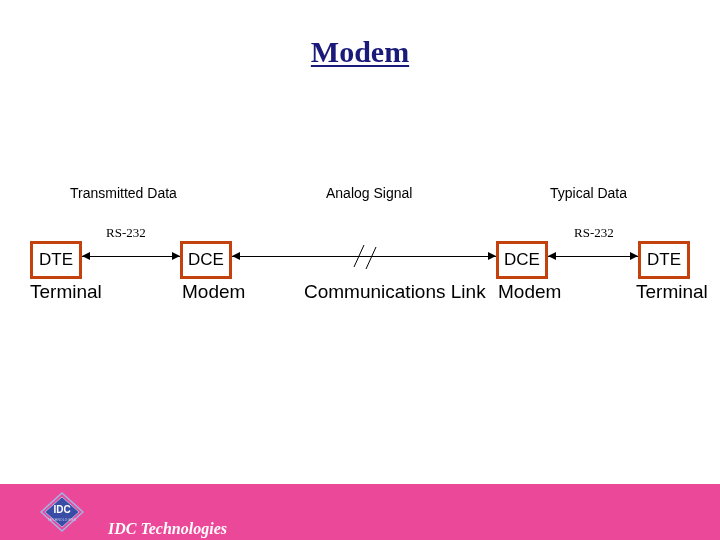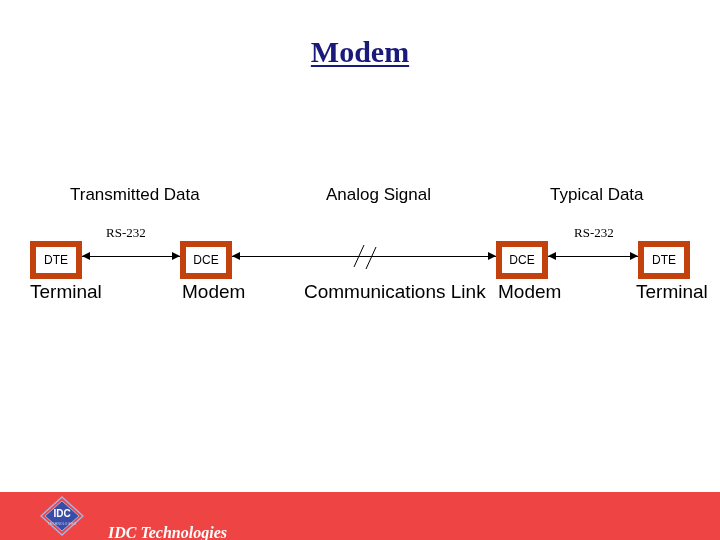--- a/index.html
+++ b/index.html
@@ -28,27 +28,27 @@
     left: 30px;
     width: 660px;
     height: 140px;
     font-family: Arial, Helvetica, sans-serif;
     font-size: 13px;
     color: #000;
   }
   .top-label {
     position: absolute;
     top: 0;
-    font-size: 17px;
+    font-size: 14px;
   }
   .node {
     position: absolute;
-    border: 6px solid #c2410c;
+    border: 3px solid #c2410c;
     text-align: center;
-    font-size: 12px;
+    font-size: 17px;
     padding: 6px 0;
     top: 56px;
     background: #fff;
   }
   .bottom-label {
     position: absolute;
     top: 96px;
     font-size: 19px;
   }
   .rs-label {
@@ -76,22 +76,22 @@
     top: 58px;
     stroke: #000;
     fill: none;
     stroke-width: 1;
   }
   .footer {
     position: absolute;
     bottom: 0;
     left: 0;
     width: 720px;
-    height: 48px;
-    background: #ef4444;
+    height: 56px;
+    background: #ec4899;
     display: flex;
     align-items: center;
   }
   .logo {
     margin-left: 40px;
     margin-right: 24px;
   }
   .footer-text {
     color: #ffffff;
     font-family: "Times New Roman", Times, serif;

